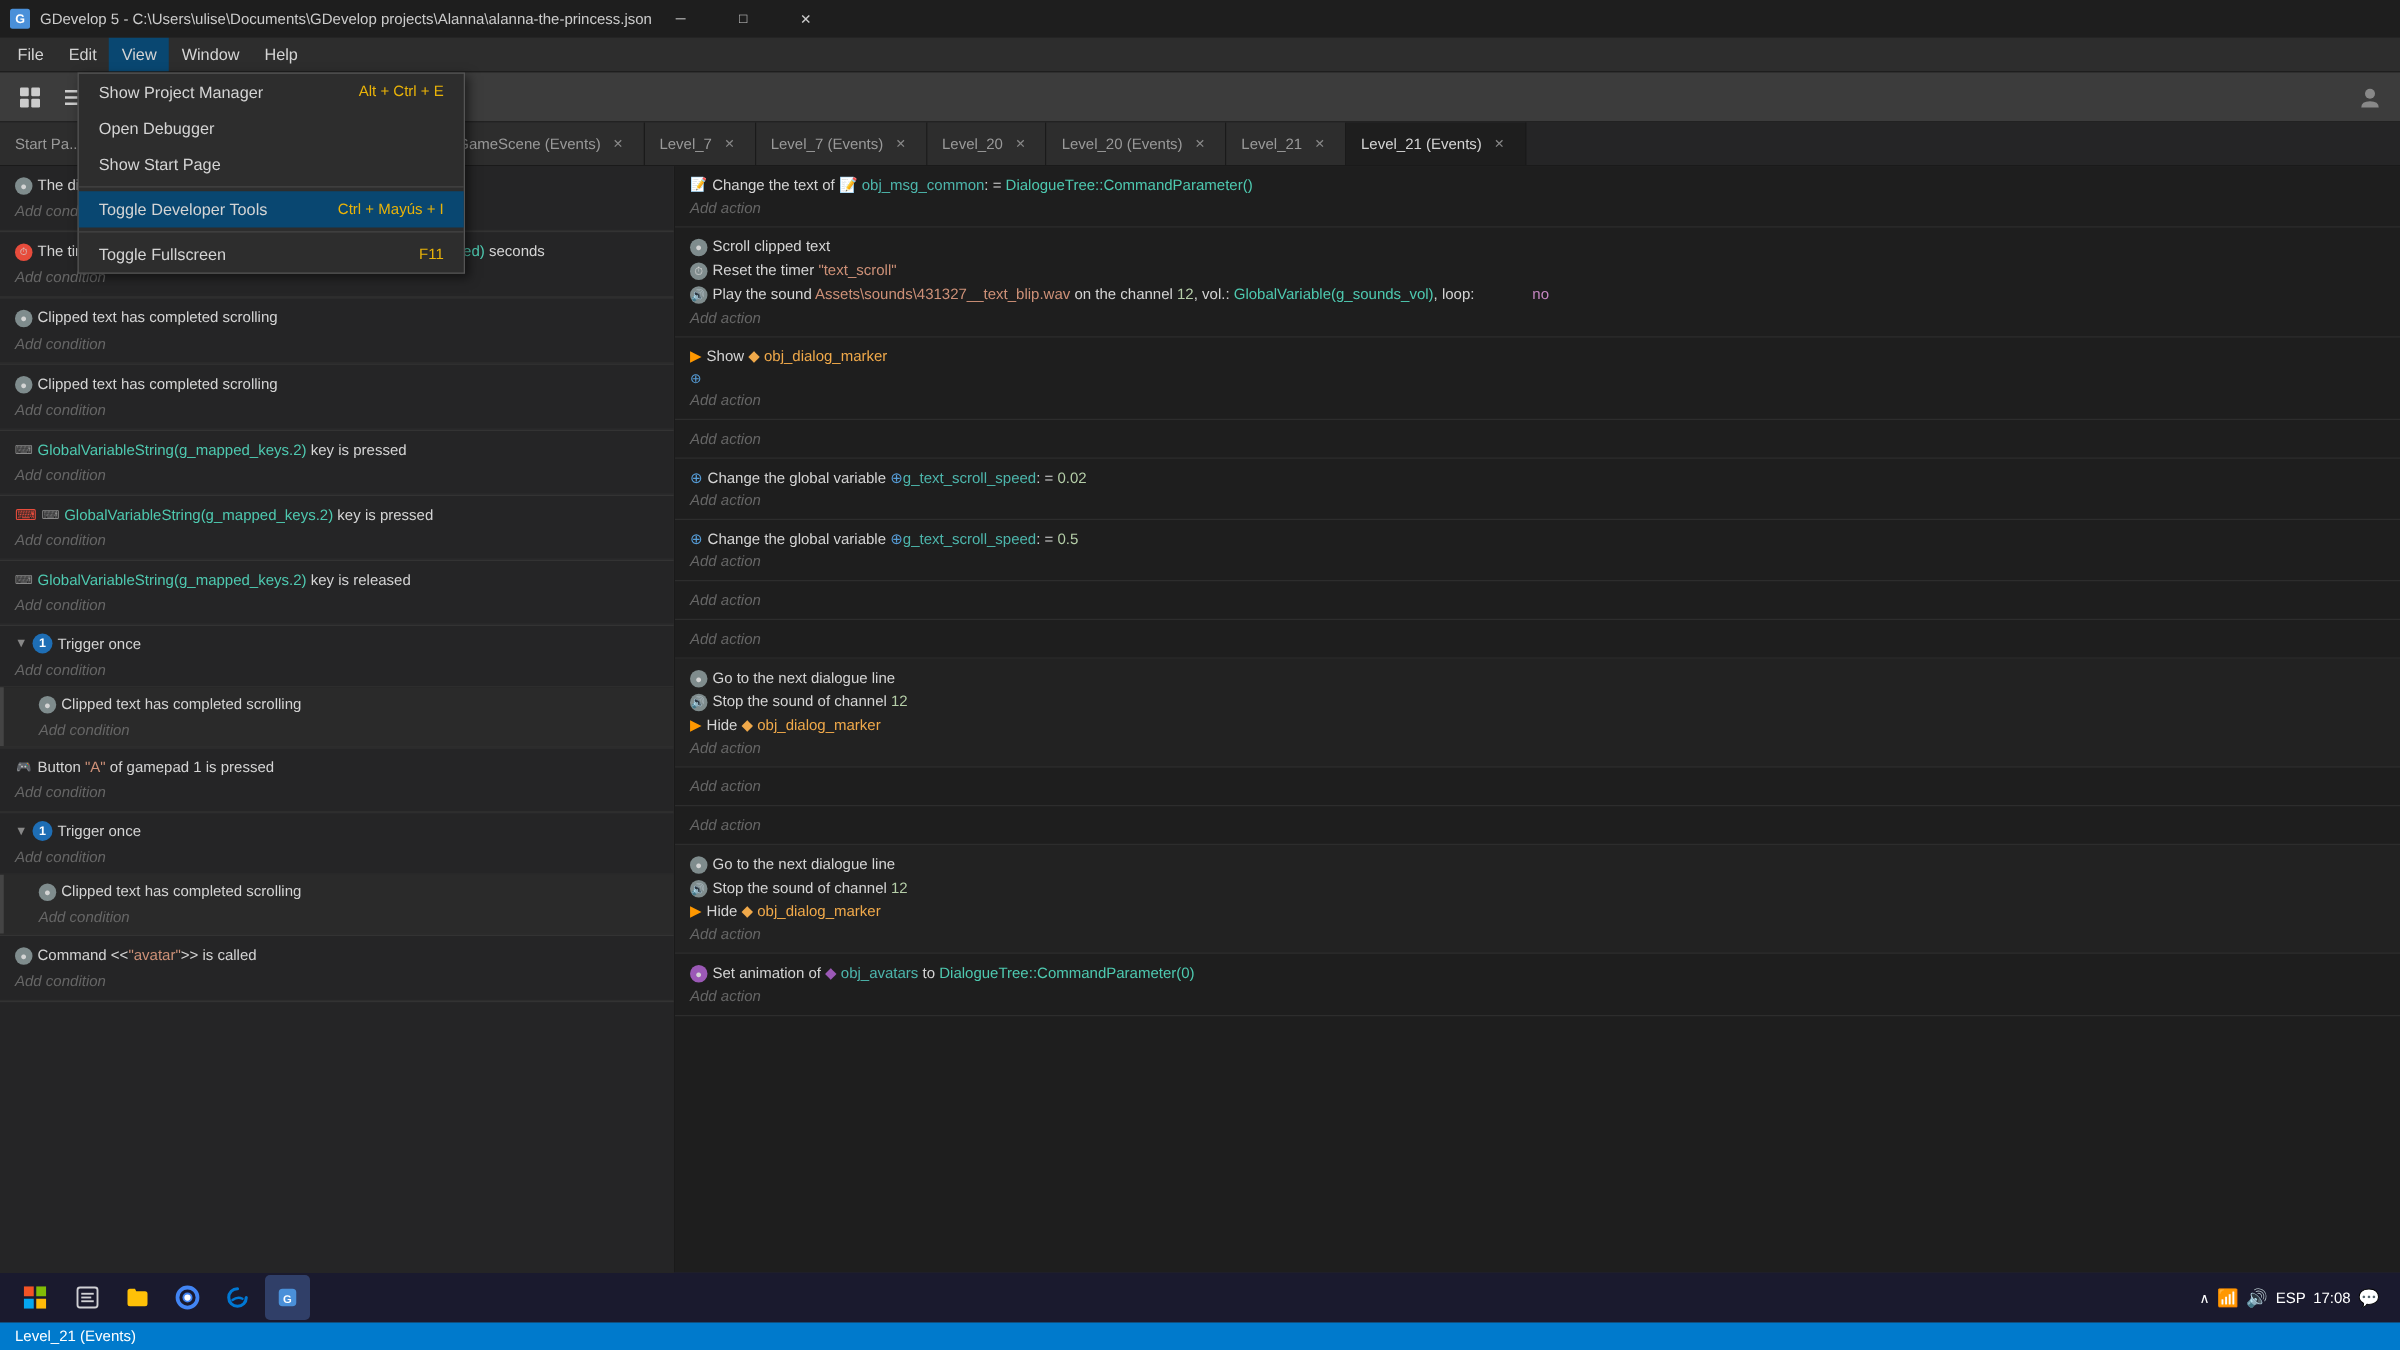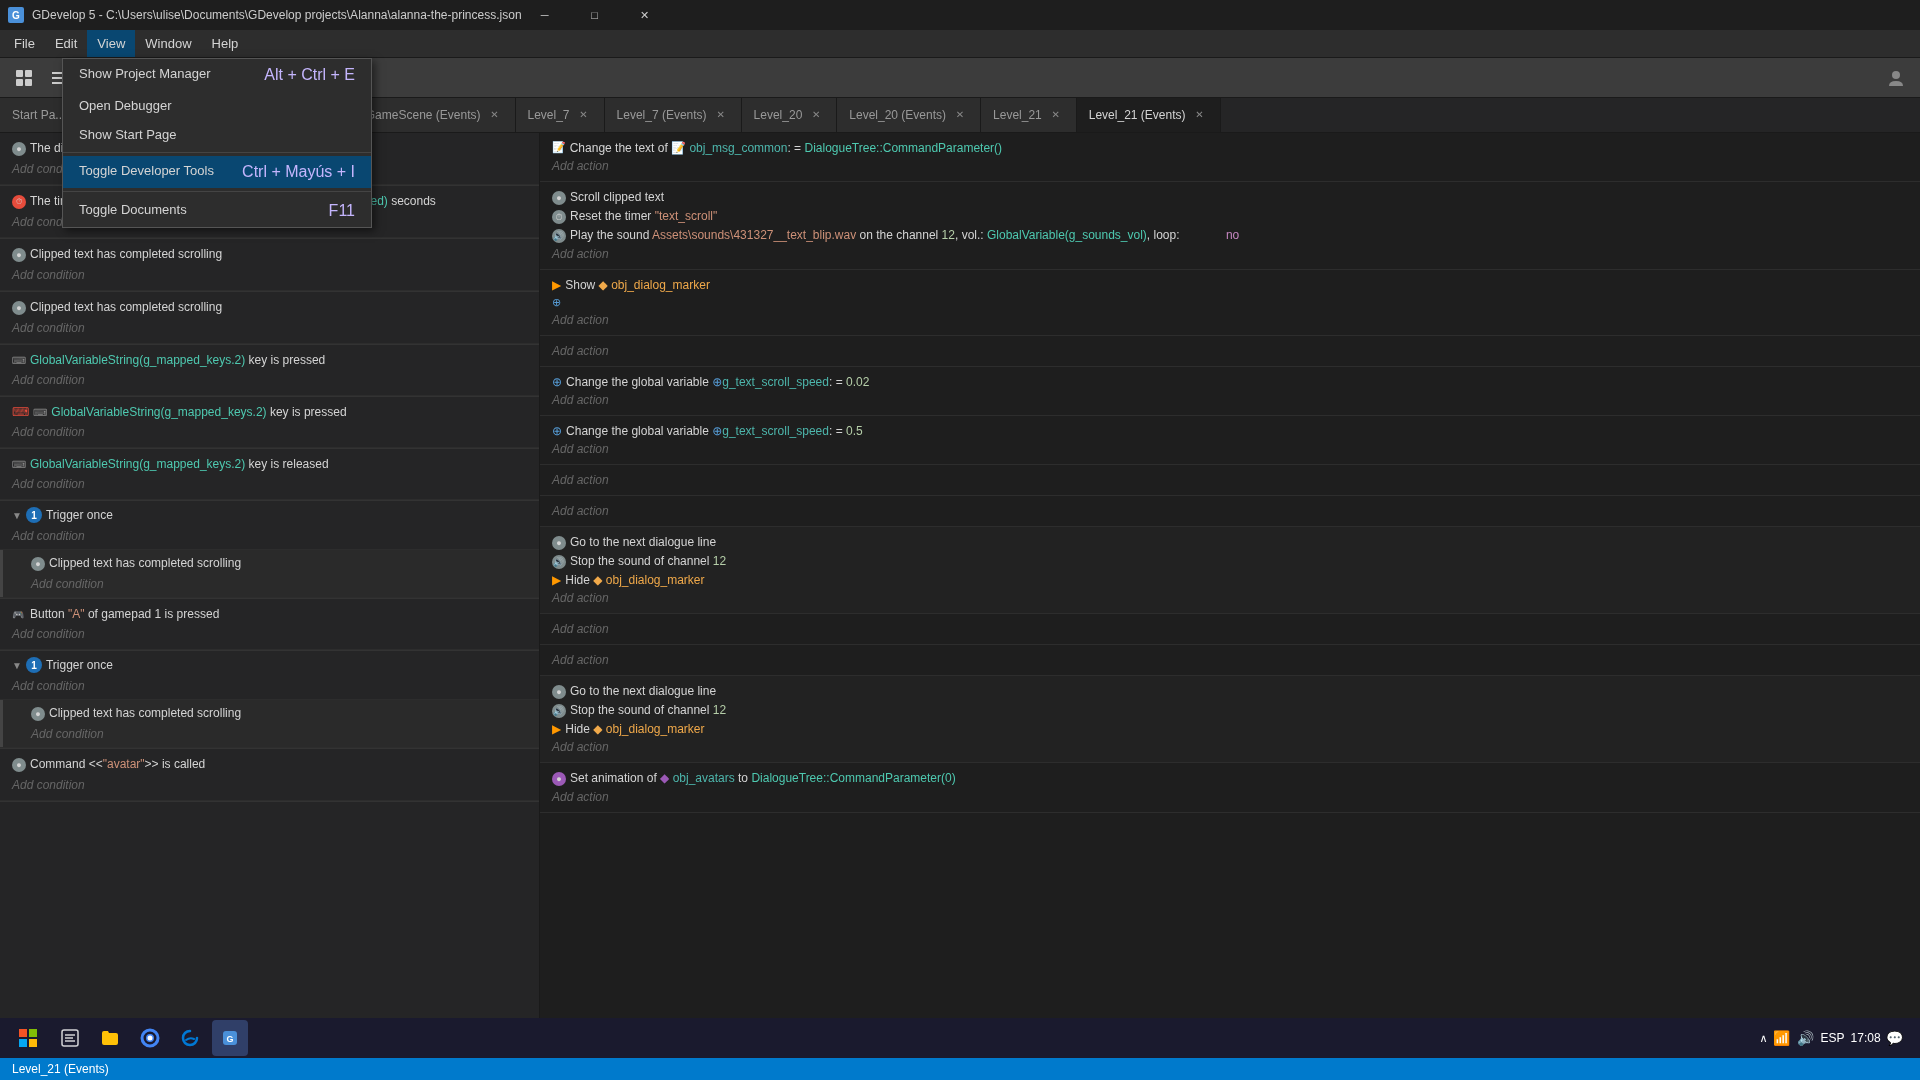--- a/index.html
+++ b/index.html
@@ -77,22 +77,22 @@
       padding: 7px 16px;
       display: flex;
       align-items: flex-start;
       justify-content: space-between;
       cursor: pointer;
       color: #d4d4d4;
       font-size: 13px;
     }
     .dropdown-item.highlighted { background: #094771; }
     .dropdown-item .shortcut {
-      color: #c4b5fd;
-      font-size: 16px;
+      color: #eab308;
+      font-size: 12px;
     }
     .dropdown-separator {
       height: 1px;
       background: #444;
       margin: 3px 0;
     }
 
     
     #toolbar {
       background: #3c3c3c;
@@ -341,21 +341,21 @@
     <span>Show Start Page</span>
     <span class="shortcut"></span>
   </div>
   <div class="dropdown-separator"></div>
   <div class="dropdown-item highlighted">
     <span>Toggle Developer Tools</span>
     <span class="shortcut">Ctrl + Mayús + I</span>
   </div>
   <div class="dropdown-separator"></div>
   <div class="dropdown-item">
-    <span>Toggle Documents</span>
+    <span>Toggle Fullscreen</span>
     <span class="shortcut">F11</span>
   </div>
 </div>
 
 <div id="toolbar">
   <button class="toolbar-btn">
     <svg width="20" height="20" viewBox="0 0 20 20" fill="#ccc">
       <rect x="2" y="2" width="7" height="7" rx="1"></rect>
       <rect x="11" y="2" width="7" height="7" rx="1"></rect>
       <rect x="2" y="11" width="7" height="7" rx="1"></rect>

